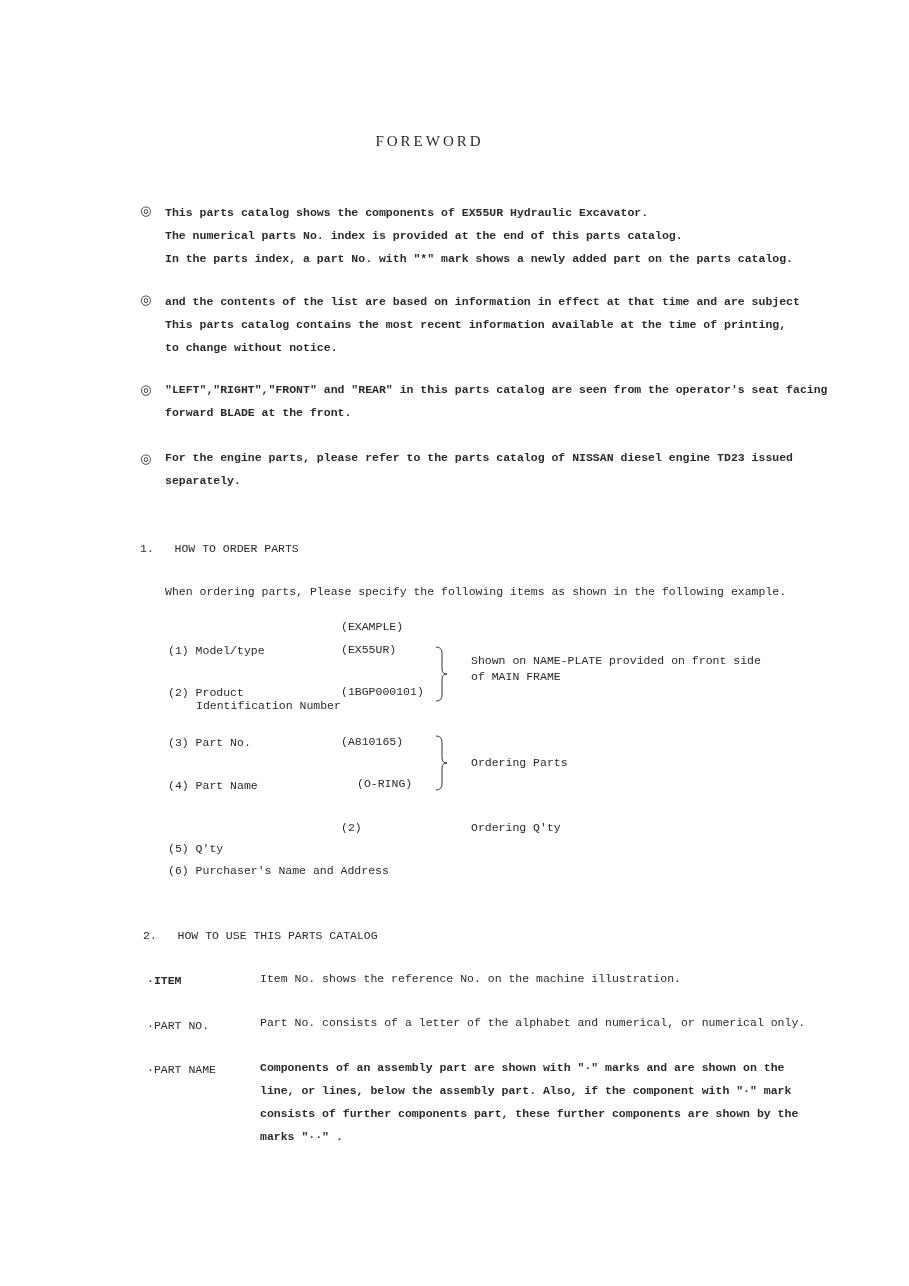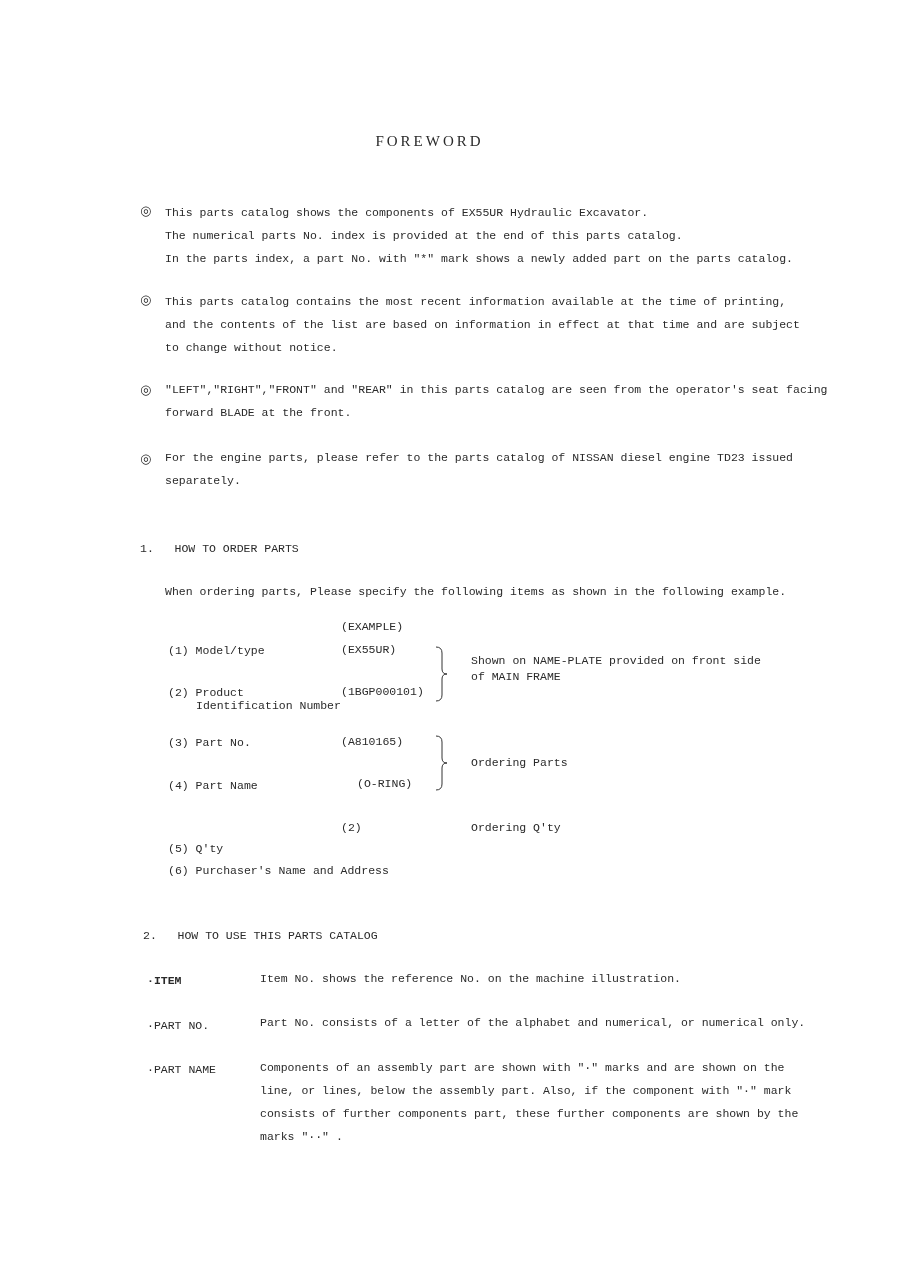--- a/index.html
+++ b/index.html
@@ -4,39 +4,39 @@
 <style>
   html, body { margin: 0; padding: 0; background: #ffffff; }
   body {
     width: 909px; height: 1286px; position: relative; overflow: hidden;
     font-family: "Liberation Mono", "DejaVu Sans Mono", monospace;
     color: #2a2a2a; font-size: 11.5px;
   }
   .abs { position: absolute; white-space: nowrap; }
   .title { left: 0; width: 859px; text-align: center; top: 133px; font-family: "Liberation Serif", serif; font-size: 15px; letter-spacing: 3px; }
   .bullet { font-family: "DejaVu Sans", sans-serif; font-size: 13px; }
-  .line { line-height: 23px; }
+  .line { line-height: 23px; font-weight: bold; }
 </style>
 </head>
 <body>
 
 <div>
   <div class="abs title">FOREWORD</div>
 
   <span class="abs bullet" style="left:140px; top:203px;">◎</span>
   <div class="abs line" style="left:165px; top:201px;">
     <div>This parts catalog shows the components of EX55UR Hydraulic Excavator.</div>
     <div>The numerical parts No. index is provided at the end of this parts catalog.</div>
     <div>In the parts index, a part No. with "*" mark shows a newly added part on the parts catalog.</div>
   </div>
 
   <span class="abs bullet" style="left:140px; top:292px;">◎</span>
   <div class="abs line" style="left:165px; top:290px;">
+    <div>and the contents of the list are based on information in effect at that time and are subject</div>
     <div>This parts catalog contains the most recent information available at the time of printing,</div>
-    <div>and the contents of the list are based on information in effect at that time and are subject</div>
     <div>to change without notice.</div>
   </div>
 
   <span class="abs bullet" style="left:140px; top:382px;">◎</span>
   <div class="abs line" style="left:165px; top:378px;">
     <div>"LEFT","RIGHT","FRONT" and "REAR" in this parts catalog are seen from the operator's seat facing</div>
     <div>forward BLADE at the front.</div>
   </div>
 
   <span class="abs bullet" style="left:140px; top:451px;">◎</span>

